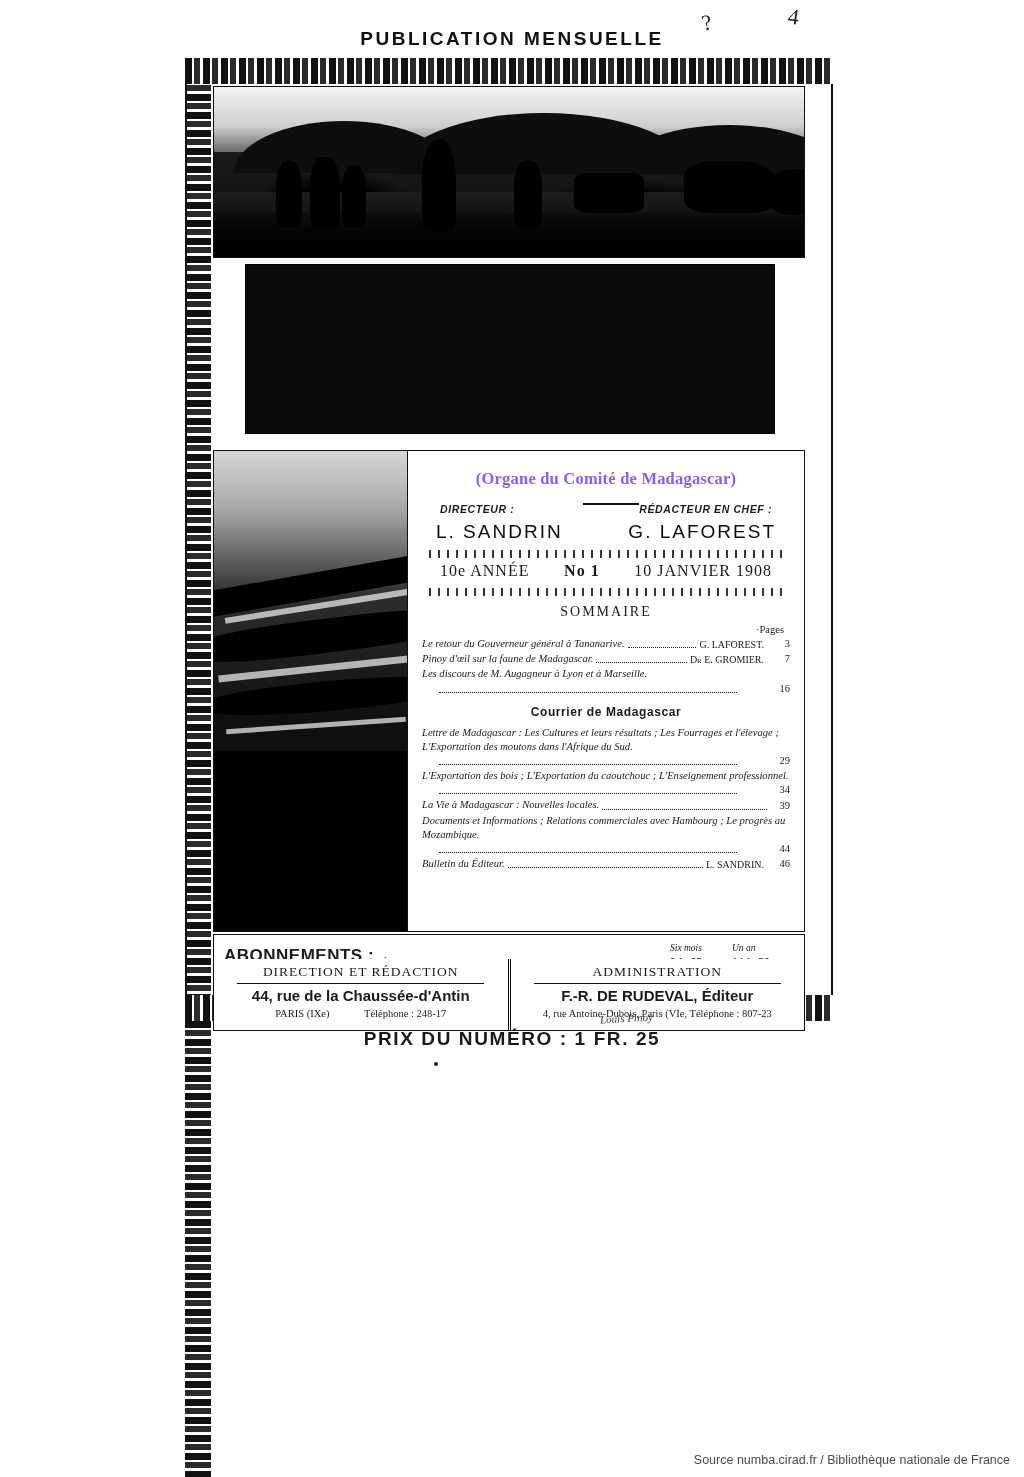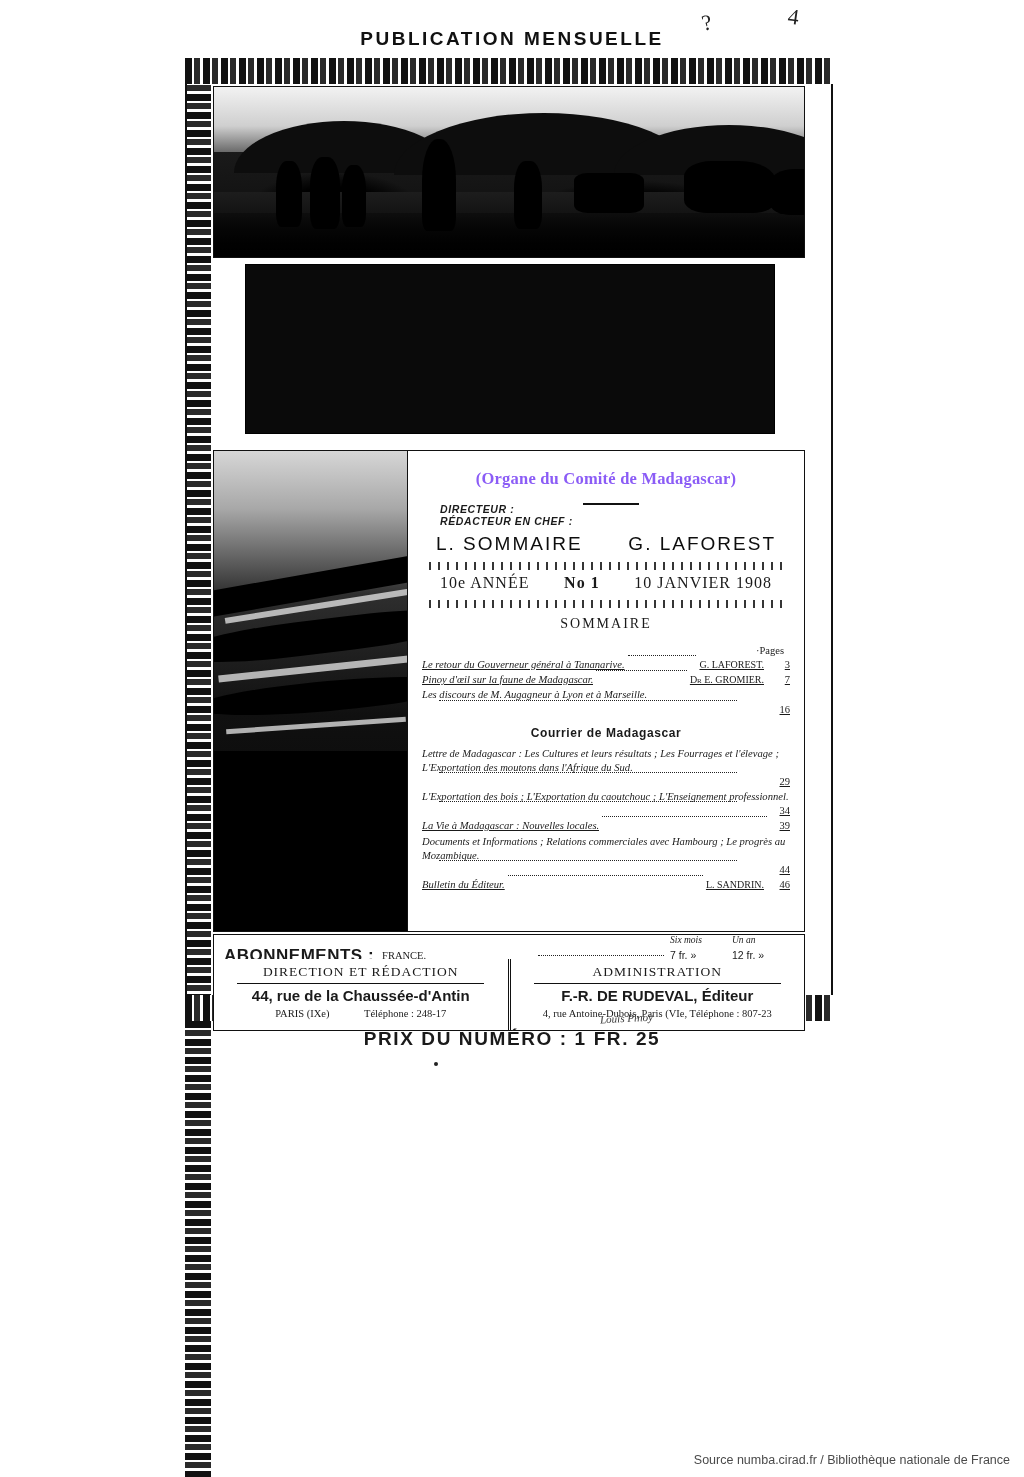--- a/index.html
+++ b/index.html
@@ -190,21 +190,20 @@
   .roles {
     display: flex;
     justify-content: space-between;
     margin-top: 14px;
     padding: 0 18px;
     font-style: italic;
     font-weight: bold;
     font-size: 10.5px;
     letter-spacing: .6px;
     font-family: "Liberation Sans", sans-serif;
-    flex-direction: column;
   }
   .role-rule {
     position: absolute;
     left: 175px;
     top: 52px;
     width: 56px;
     height: 0;
     border-top: 2px solid #111;
   }
   .names {
@@ -248,28 +247,27 @@
     text-align: center;
     font-family: "Liberation Serif", serif;
     font-size: 14px;
     letter-spacing: 2px;
     margin-top: 2px;
   }
   .pages-label {
     text-align: right;
     font-size: 10.5px;
     font-family: "Liberation Serif", serif;
-    margin: 13px 6px 2px 0;
+    margin: 4px 6px 2px 0;
   }
   .toc { font-size: 10.6px; line-height: 1.34; }
   .toc-row {
     display: flex;
-    align-items: flex-start;
+    align-items: flex-end;
     font-style: italic;
-    text-decoration: underline;
   }
   .toc-row .t {
     white-space: nowrap;
     overflow: hidden;
   }
   .toc-row .dots {
     flex: 1;
     margin: 0 3px;
     border-bottom: 1.5px dotted #222;
     transform: translateY(-3px);
@@ -460,21 +458,21 @@
 
   <div class="panel">
     <div class="organe">(Organe du Comité de Madagascar)</div>
 
     <div class="roles">
       <span>DIRECTEUR :</span>
       <span>RÉDACTEUR EN CHEF :</span>
     </div>
     <div class="role-rule"></div>
     <div class="names">
-      <span>L. SOMMAIRE</span>
+      <span>L. SANDRIN</span>
       <span>G. LAFOREST</span>
     </div>
 
     <div class="squiggle"></div>
 
     <div class="issue-line">
       <span>10e ANNÉE</span>
       <span class="num">No 1</span>
       <span>10 JANVIER 1908</span>
     </div>
@@ -557,26 +555,20 @@
       </div>
     </div>
   </div>
 
   <div class="subs">
     <div class="subs-title">ABONNEMENTS :</div>
     <div class="subs-rows">
       <div class="subs-head">
         <span>Six mois</span>
         <span>Un an</span>
-      </div>
-      <div class="subs-row">
-        <span class="lbl">FRANCE.</span>
-        <span class="dots2"></span>
-        <span class="subs-col">7 fr.  »</span>
-        <span class="subs-col">12 fr.  »</span>
       </div>
       <div class="subs-row">
         <span class="lbl">ÉTRANGER ET COLONIES</span>
         <span class="dots2"></span>
         <span class="subs-col">8 fr. 25</span>
         <span class="subs-col">14 fr. 50</span>
       </div>
     </div>
   </div>
 

